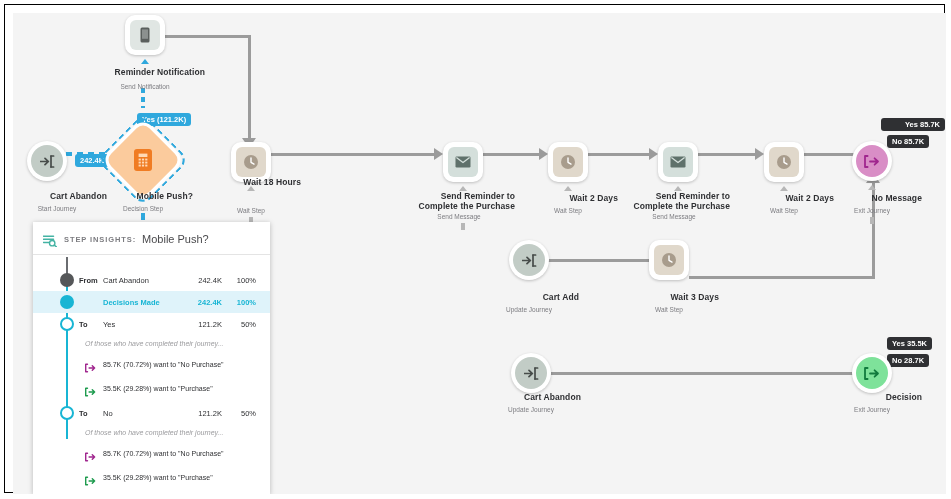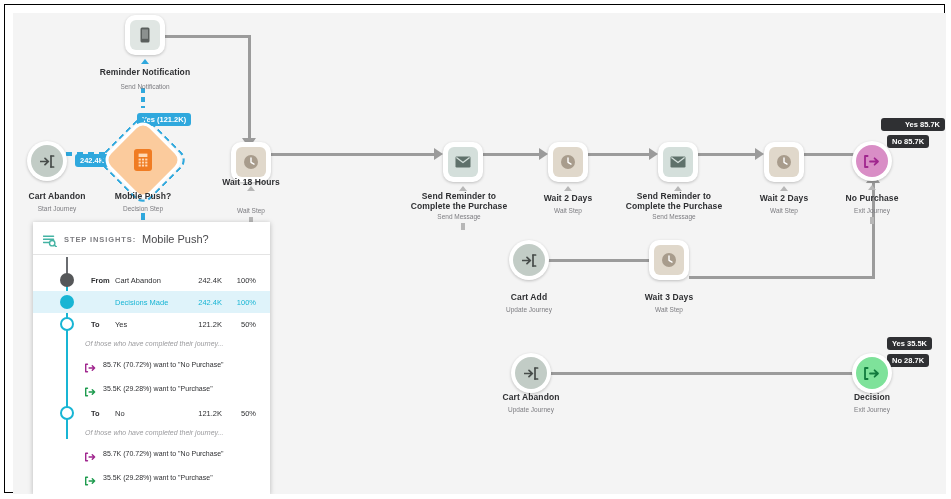--- a/index.html
+++ b/index.html
@@ -39,21 +39,21 @@
       box-shadow:0 1px 3px rgba(0,0,0,.22);display:flex;align-items:center;
       justify-content:center;box-sizing:border-box;}
   .sq .inner{width:30px;height:30px;border-radius:6px;display:flex;
              align-items:center;justify-content:center;}
   .circ{width:40px;height:40px;border-radius:50%;background:#ffffff;
         box-shadow:0 1px 3px rgba(0,0,0,.22);display:flex;align-items:center;
         justify-content:center;box-sizing:border-box;}
   .circ .inner{width:32px;height:32px;border-radius:50%;display:flex;
                align-items:center;justify-content:center;}
 
-  .lbl{position:absolute;text-align:center;color:#2f3033;
+  .lbl{position:absolute;text-align:right;color:#2f3033;
        font-size:8.5px;font-weight:bold;line-height:10px;letter-spacing:.1px;}
   .sub{position:absolute;text-align:center;color:#7c7c80;
        font-size:6.5px;line-height:8px;}
 
   
   .tri{position:absolute;width:0;height:0;border-bottom:5px solid #b7b7b7;
        border-left:4px solid transparent;border-right:4px solid transparent;}
   .tri.blue{border-bottom-color:#2fa8dd;}
   .dotmk{position:absolute;width:4px;height:7px;background:#b7b7b7;}
   .dotmk.blue{background:#2fa8dd;}
@@ -91,28 +91,28 @@
 
   .row{display:flex;align-items:center;height:22px;padding-left:26px;
        position:relative;}
   .row.hl{background:#dff3fa;}
   .dot{position:absolute;left:27px;width:14px;height:14px;border-radius:50%;
        box-sizing:border-box;}
   .dot.dark{background:#555759;}
   .dot.teal{background:#18b5d4;}
   .dot.hollow{background:#ffffff;border:2px solid #18b5d4;}
 
-  .rw-k{font-size:7.5px;font-weight:bold;color:#2f3033;margin-left:32px;
+  .rw-k{font-size:7.5px;font-weight:bold;color:#2f3033;margin-left:20px;
         width:24px;flex:none;}
   .rw-v{font-size:7.5px;color:#2f3033;flex:1;}
   .rw-n{font-size:7.5px;color:#2f3033;width:36px;text-align:right;flex:none;}
   .rw-p{font-size:7.5px;color:#2f3033;width:34px;text-align:right;flex:none;
         padding-right:14px;}
   .row.hl .rw-k,.row.hl .rw-v,.row.hl .rw-n,.row.hl .rw-p{color:#18b5d4;}
-  .rw-bold{font-weight:normal;}
+  .rw-bold{font-weight:bold;}
 
   .note{font-size:7px;font-style:italic;color:#9b9b9e;padding:5px 0 5px 52px;}
   .exitrow{display:flex;align-items:center;padding:4px 0 4px 52px;height:16px;}
   .exitrow .etxt{font-size:7px;color:#2f3033;margin-left:7px;}
   .eico{width:11px;height:11px;flex:none;}
 </style>
 </head>
 <body>
 
 <div id="root">
@@ -284,21 +284,21 @@
      <div class="circ">
        <div class="inner" style="background:#d98ec6;">
          <svg width="16" height="13" viewBox="0 0 16 13">
            <path d="M1 1v11M1 1h2.6M1 12h2.6" stroke="#a0268e" stroke-width="1.8" fill="none" stroke-linecap="round"></path>
            <path d="M6 6.5h8M10.6 3.3l3.4 3.2-3.4 3.2" stroke="#a0268e" stroke-width="1.8" fill="none" stroke-linecap="round" stroke-linejoin="round"></path>
          </svg>
        </div>
      </div>
    </div>
    <div class="tri" style="left:855px;top:172px;"></div>
-   <div class="lbl" style="left:809px;top:180px;width:100px;">No Purchase</div>
+   <div class="lbl" style="left:809px;top:180px;width:100px;">No Message</div>
    <div class="sub" style="left:809px;top:194px;width:100px;">Exit Journey</div>
    <div class="dotmk" style="left:857px;top:204px;"></div>
 
    <div class="node" style="left:496px;top:227px;">
      <div class="circ">
        <div class="inner" style="background:#c2ccc6;">
          <svg width="15" height="13" viewBox="0 0 15 13">
            <path d="M0 6.5h8M5 3.3l3.4 3.2L5 9.7" stroke="#474c4a" stroke-width="1.7" fill="none" stroke-linecap="round" stroke-linejoin="round"></path>
            <path d="M11 1v11" stroke="#474c4a" stroke-width="1.7" stroke-linecap="round"></path>
            <path d="M11 1h2.6M11 12h2.6" stroke="#474c4a" stroke-width="1.7" stroke-linecap="round"></path>

